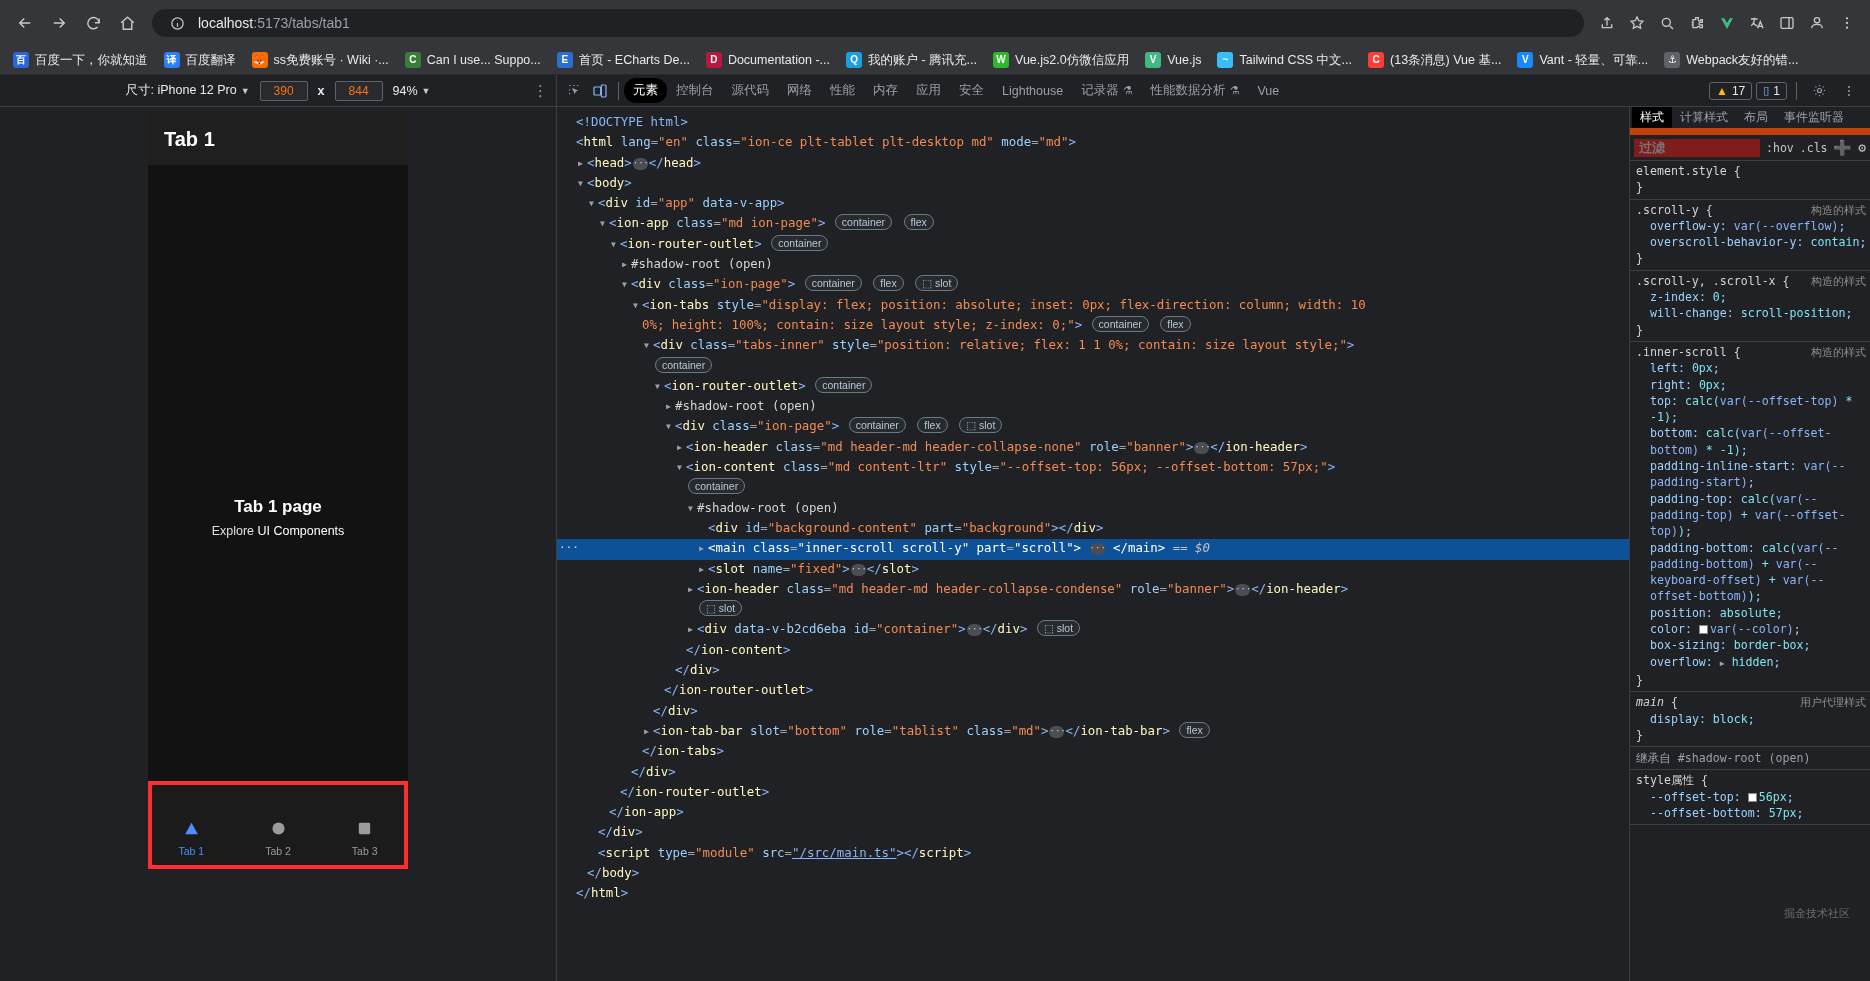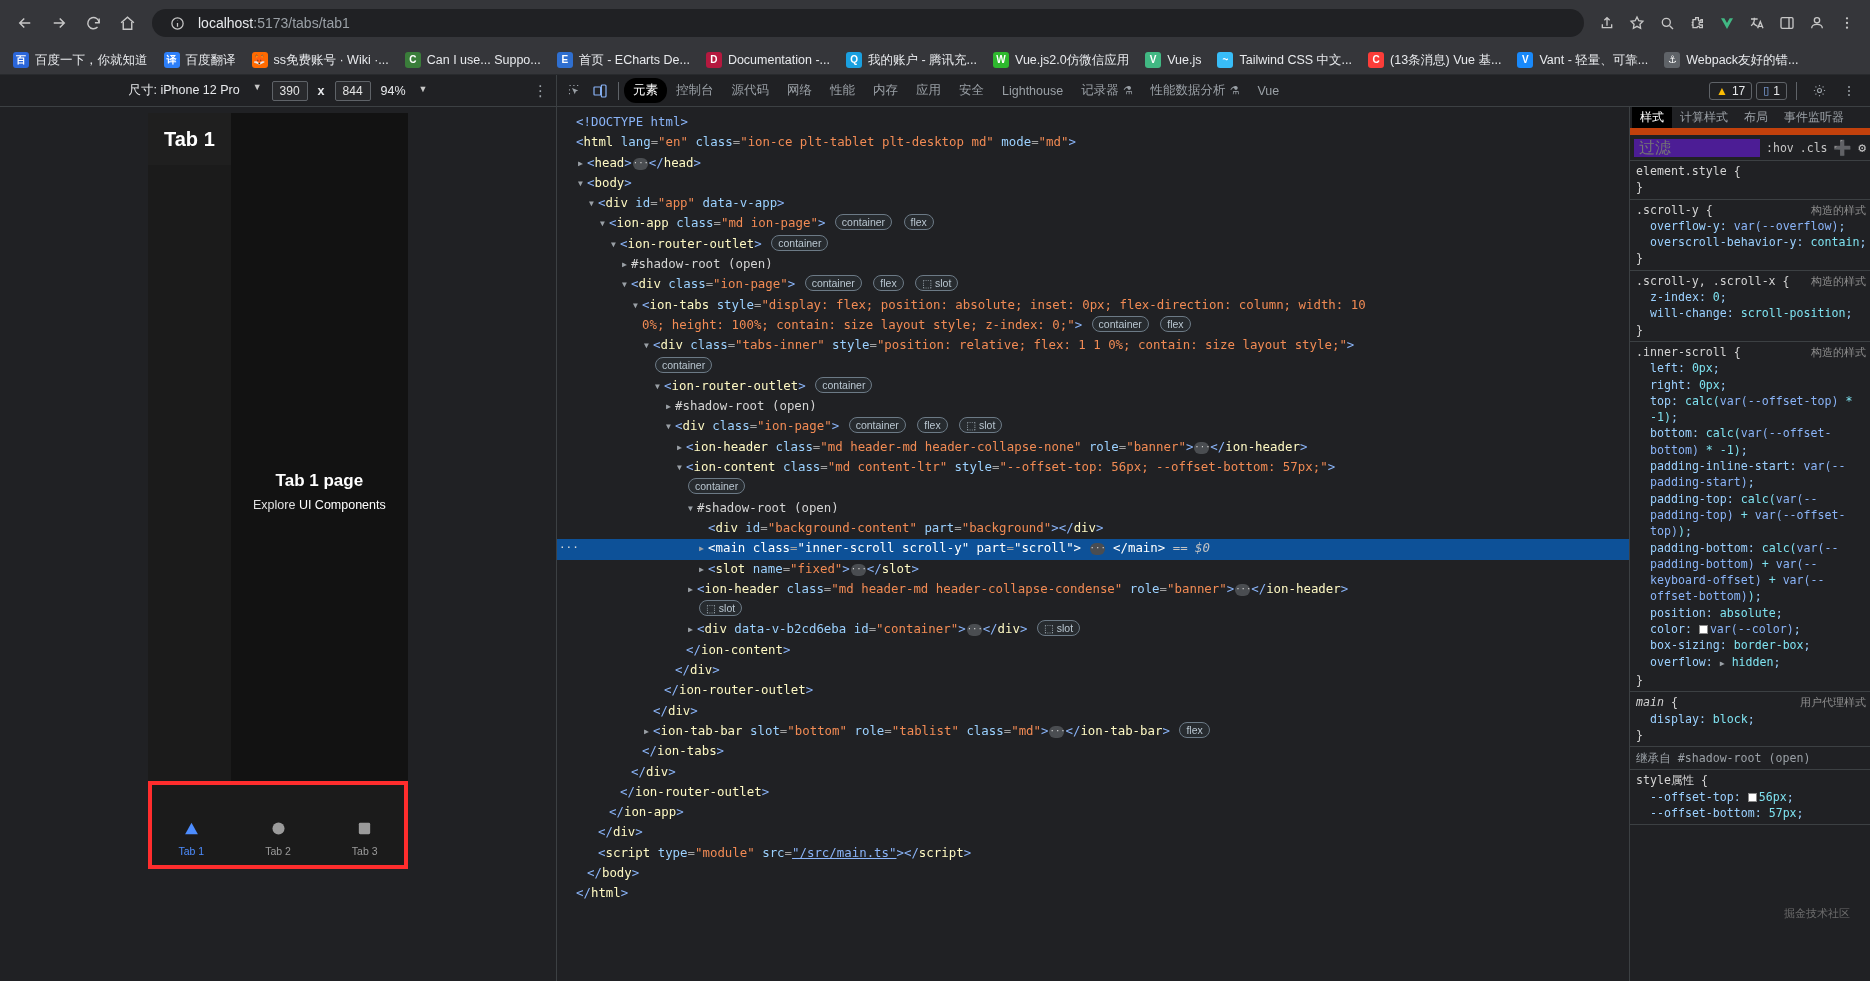--- a/index.html
+++ b/index.html
@@ -53,34 +53,34 @@
   #workspace { display:flex; height:936px; width:1870px; }
 
   
   #device-pane { width:557px; background:#202124; display:flex; flex-direction:column;
      border-right:1px solid #3c4043; }
   #device-toolbar {
     height:32px; display:flex; align-items:center; justify-content:center;
     gap:10px; color:#e8eaed; font-size:12.5px; position:relative;
     border-bottom:1px solid #3c4043;
   }
-  .dev-select { display:flex; gap:13px; }
+  .dev-select { display:flex; align-items:center; gap:4px; }
   .dim-input {
-    width:36px; height:20px; background:#292a2d; border:1px solid #5f6368;
-    border-radius:2px; color:#e5e5e5; font-size:12px; text-align:center;
+    width:48px; height:20px; background:#292a2d; border:1px solid #5f6368;
+    border-radius:2px; color:#f97316; font-size:12px; text-align:center;
     line-height:18px;
   }
   .caret { font-size:9px; color:#c7c7c7; }
   #device-kebab { position:absolute; right:8px; color:#9aa0a6;
      letter-spacing:0; font-size:15px; line-height:1; }
 
   #device-stage { flex:1 1 auto; position:relative; background:#202124;
      display:flex; justify-content:center; padding-top:6px; }
   #phone { width:260px; background:#1b1b1b; position:relative;
-     height:756px; display:flex; flex-direction:row; }
+     height:756px; display:flex; flex-direction:column; }
   #phone-header { height:52px; background:#1f1f1f; display:flex;
      align-items:center; padding:0 16px; }
   #phone-header h1 { font-size:20px; font-weight:bold; color:#fff; }
   #phone-content { flex:1 1 auto; background:#121212; position:relative;
      display:flex; flex-direction:column; align-items:center;
      justify-content:center; }
   #phone-content h2 { font-size:17px; font-weight:bold; color:#fff;
      margin-bottom:7px; }
   #phone-content p { font-size:12.5px; color:#e0e0e0; }
   #phone-content a { color:#ffffff; text-decoration:none; }
@@ -152,23 +152,23 @@
   #styles-pane { width:240px; flex:0 0 240px; display:flex;
      flex-direction:column; background:#202124; }
   #styles-tabstrip { height:28px; display:flex; align-items:center;
      border-bottom:7px solid #c2410c; padding:0 2px; flex:0 0 auto;
      overflow:hidden; }
   .st-tab { padding:3px 8px; font-size:12px; color:#9aa0a6;
      white-space:nowrap; }
   .st-tab.active { background:#000; color:#fff; }
   #styles-toolbar { height:26px; display:flex; align-items:center; gap:6px;
      padding:0 4px; border-bottom:1px solid #3c4043; flex:0 0 auto; }
-  #filter-input { flex:1 1 auto; height:18px; background:#4c1d95;
-     border:none; color:#9aa0a6; font-size:16px; padding:0 5px;
-     min-width:0; }
+  #filter-input { flex:1 1 auto; height:18px; background:#7f1d1d;
+     border:none; color:#9aa0a6; font-size:13px; padding:0 5px;
+     min-width:0;font-weight:bold; }
   .tool-lnk { font-size:11.5px; color:#c7c7c7;
      font-family:"DejaVu Sans Mono","Liberation Mono",monospace; }
   #styles-list { flex:1 1 auto; overflow:hidden;
      font-family:"DejaVu Sans Mono","Liberation Mono",monospace;
      font-size:11.6px; line-height:16.3px; }
   .rule { border-bottom:1px solid #3c4043; padding:2px 0 3px 6px;
      position:relative; }
   .sel-line { color:#d4d4d4; }
   .selname { color:#d4d4d4; }
   .origin { position:absolute; right:4px; top:2px; font-size:11px;

